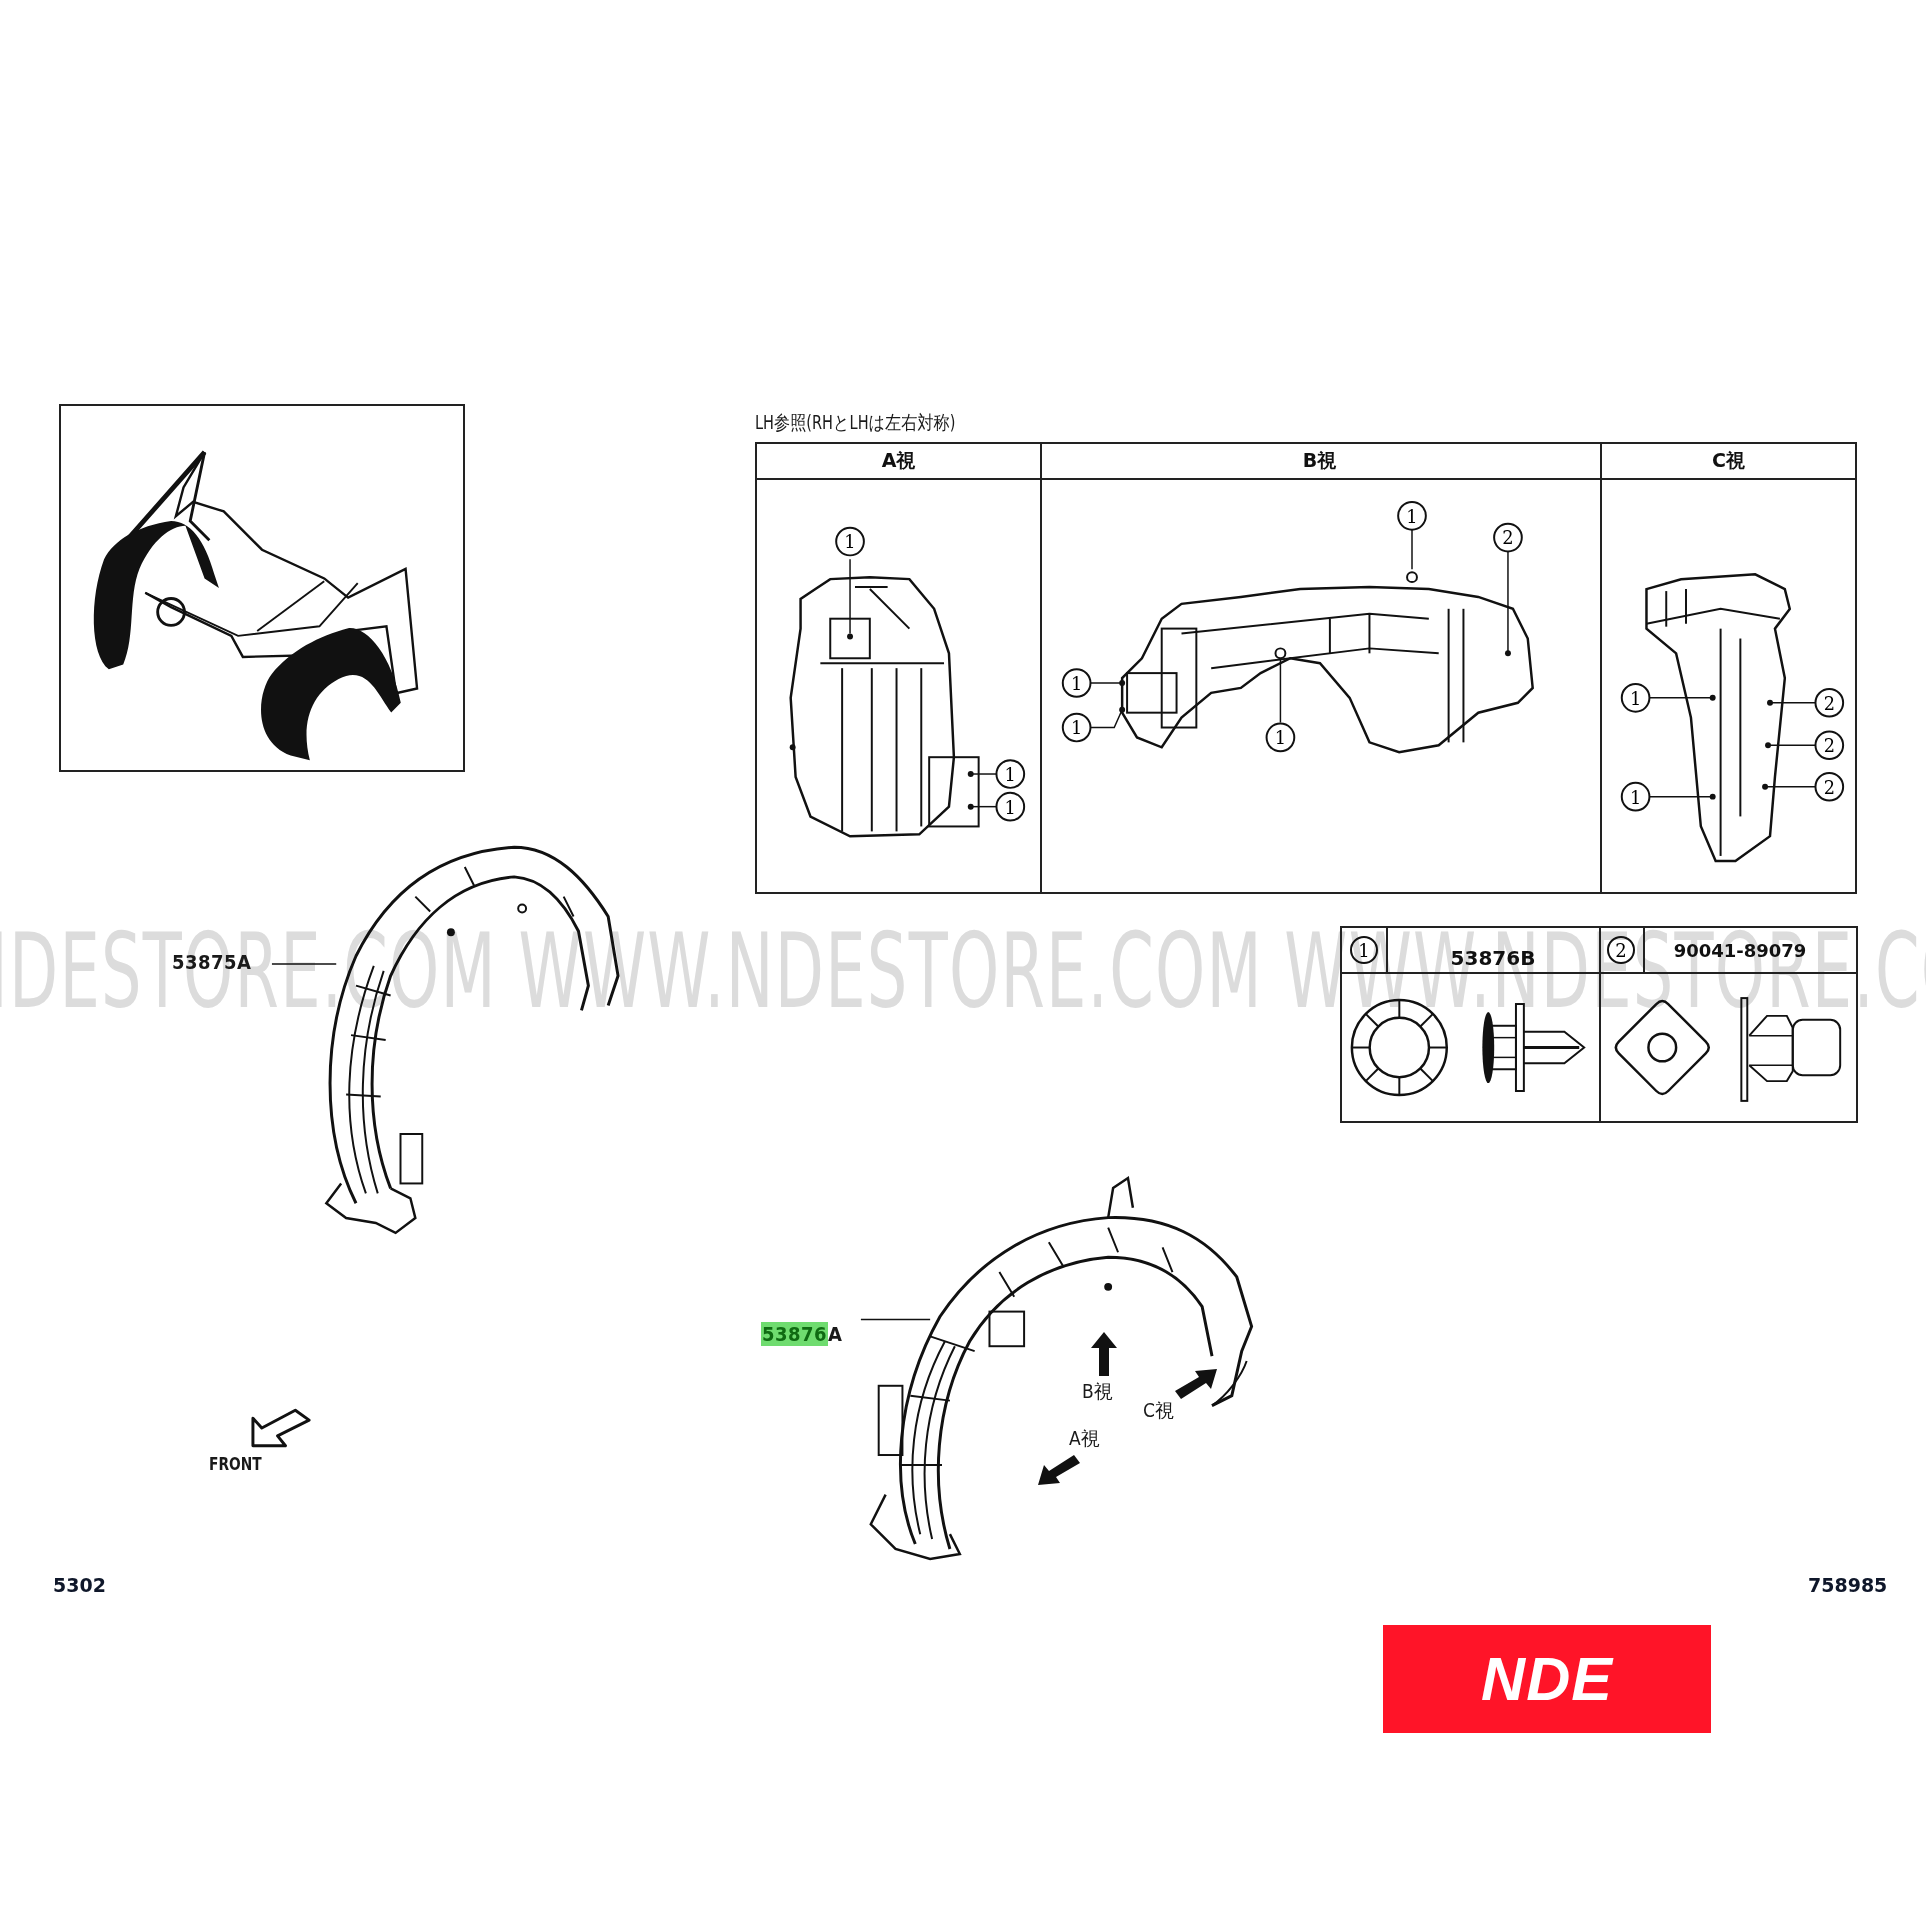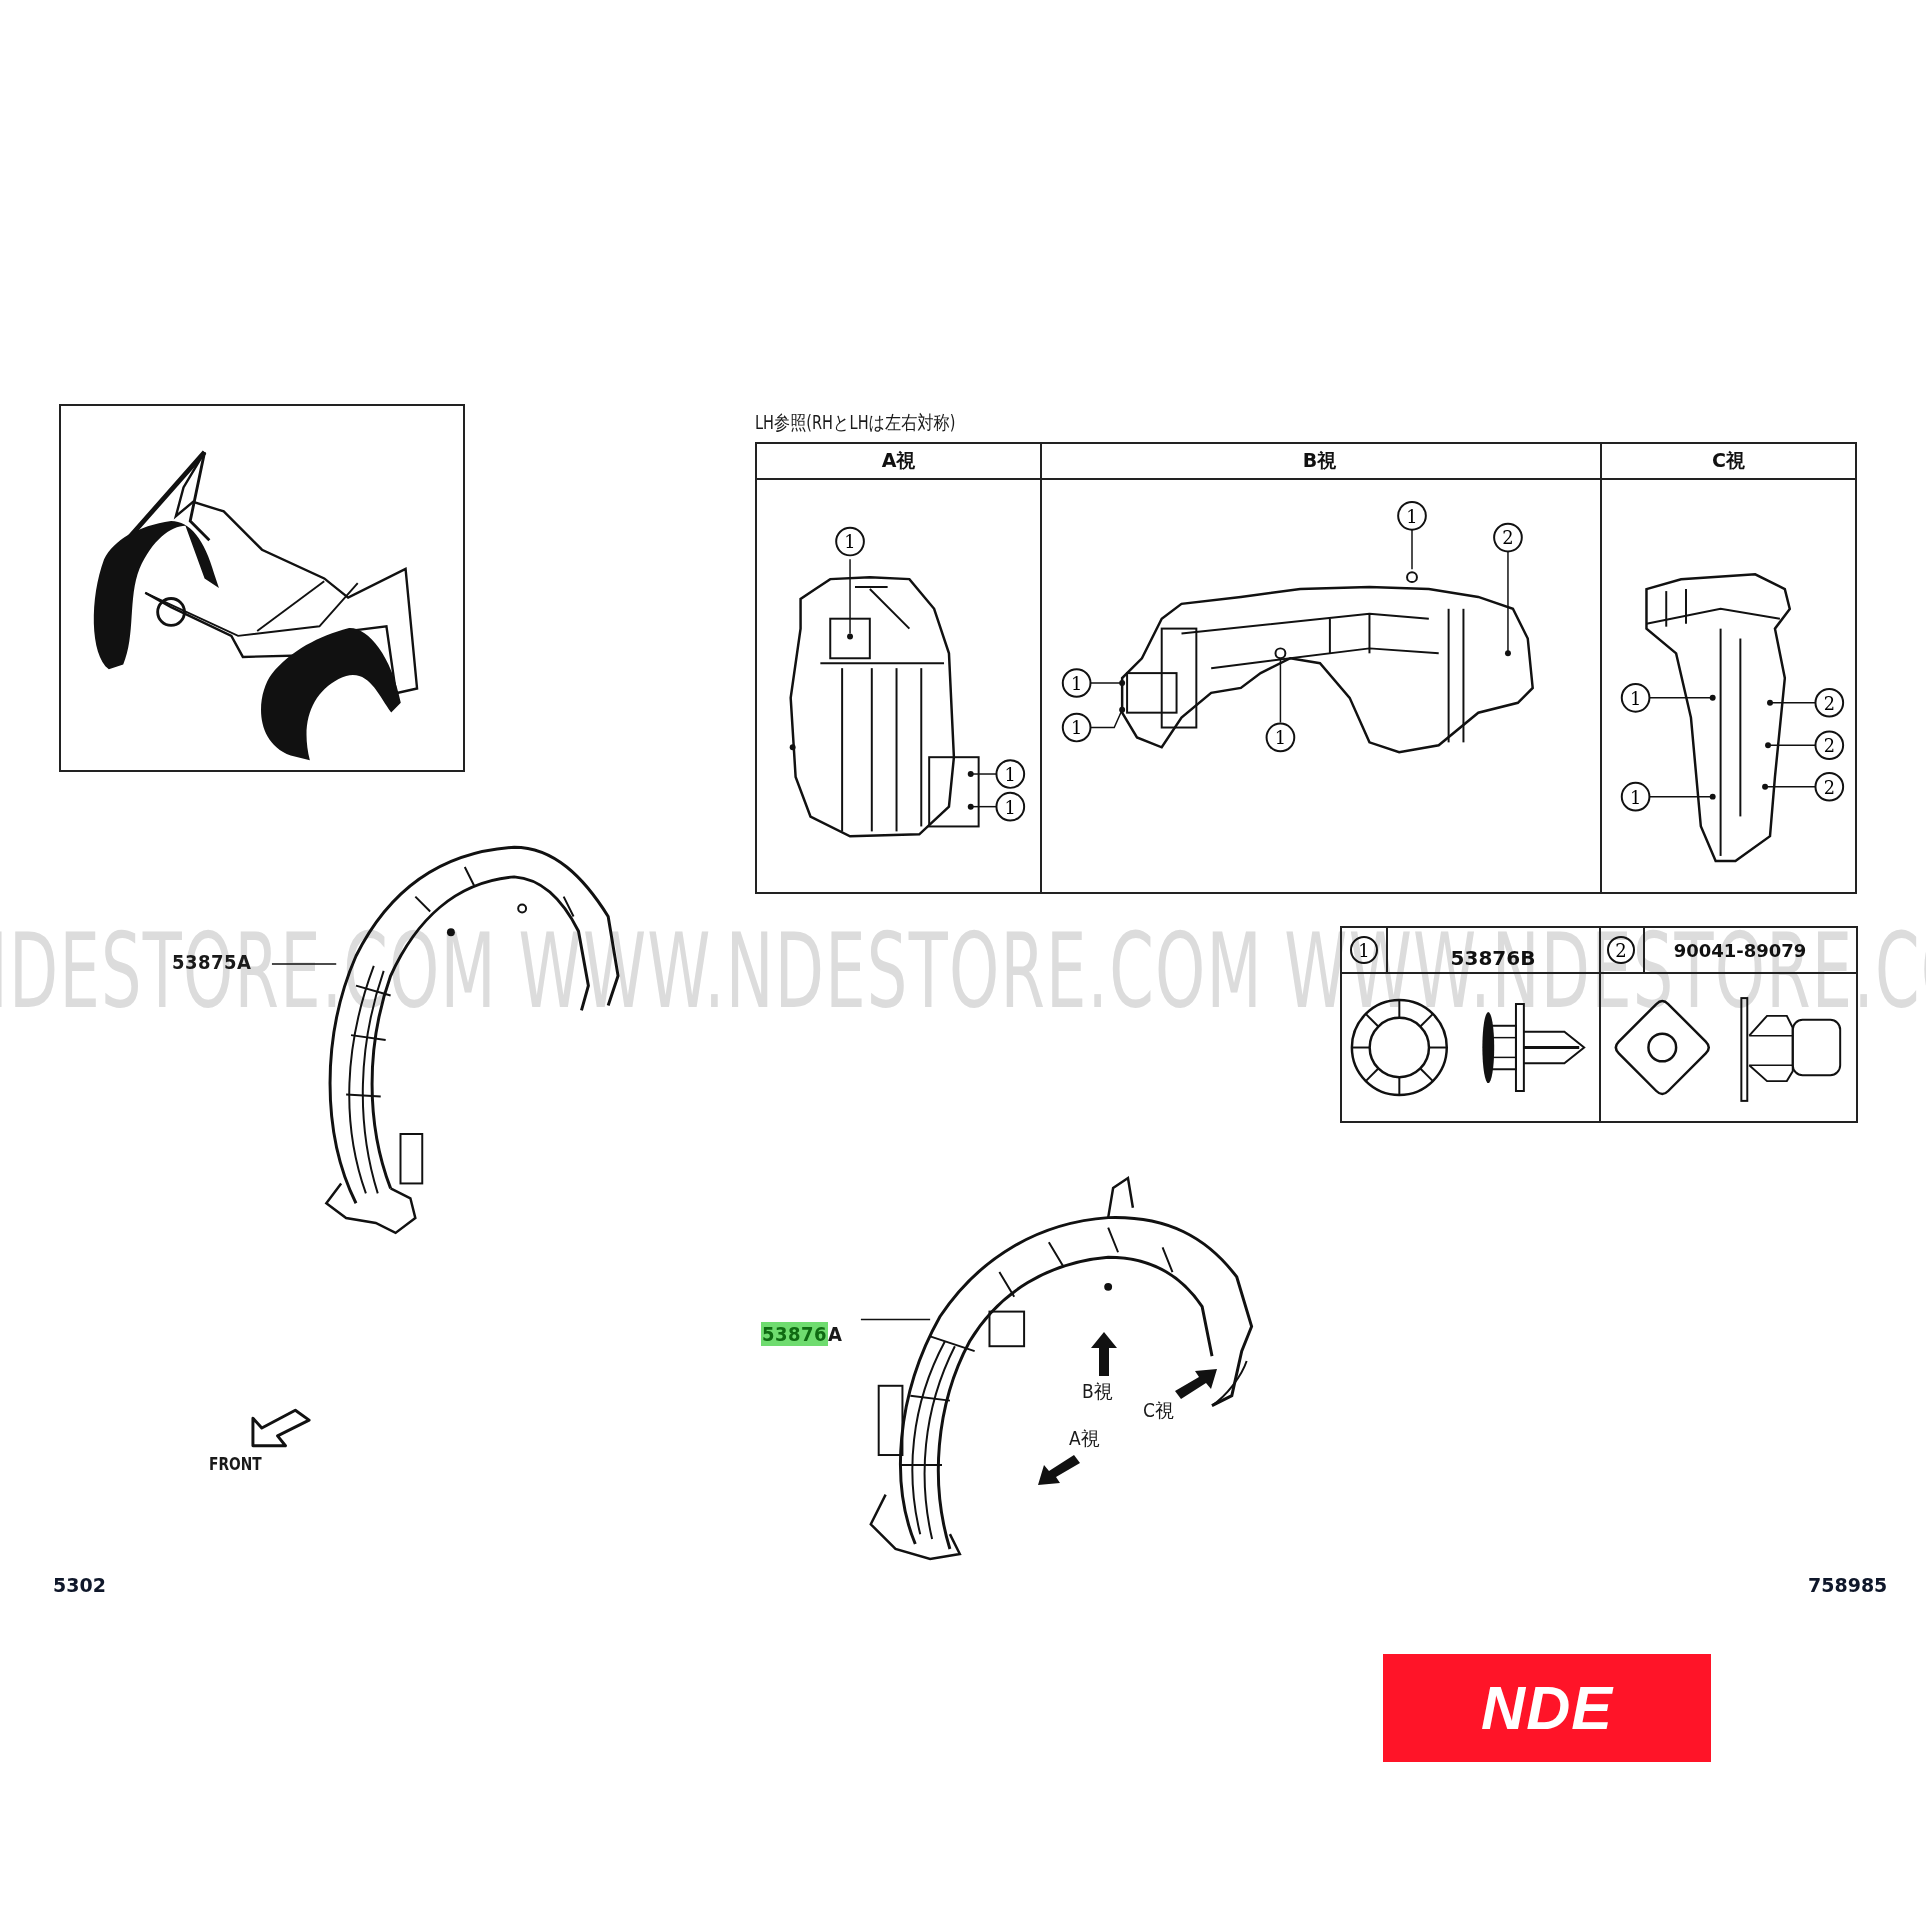--- a/index.html
+++ b/index.html
@@ -5,21 +5,21 @@
   html, body { margin:0; padding:0; background:#ffffff; }
   body { width:1927px; height:1927px; position:relative; overflow:hidden; font-family:"DejaVu Sans", sans-serif; color:#111; }
   .abs { position:absolute; }
   .box { position:absolute; border:2px solid #222; box-sizing:border-box; }
   .label { position:absolute; font-family:"DejaVu Sans Condensed","DejaVu Sans", sans-serif; font-weight:bold; color:#1a1a1a; white-space:nowrap; }
   .part-label { font-size:20px; letter-spacing:0.5px; }
   .hl { background:#6fdc6f; color:#0f6b12; padding:0 1px; }
   .cell-head { position:absolute; display:flex; align-items:center; justify-content:center; font-size:19px; font-weight:bold; font-family:"DejaVu Sans", sans-serif; }
   .watermark { position:absolute; left:-40px; top:911px; font-family:"DejaVu Sans", sans-serif; font-size:103px; color:#dcdcdc; letter-spacing:2px; white-space:nowrap; transform:scaleX(0.62); transform-origin:left top; pointer-events:none; z-index:1; }
   .diagram { position:absolute; z-index:2; }
-  .logo { position:absolute; left:1383px; top:1625px; width:328px; height:108px; background:#ff1428; display:flex; align-items:center; justify-content:center; z-index:3;margin-top:29px; }
+  .logo { position:absolute; left:1383px; top:1625px; width:328px; height:108px; background:#ff1428; display:flex; align-items:center; justify-content:center; z-index:3; }
   .logo span { color:#fff; font-family:"Liberation Sans", sans-serif; font-weight:bold; font-style:italic; font-size:61px; letter-spacing:1px; }
   .pagecode { position:absolute; font-size:19px; font-weight:bold; font-family:"DejaVu Sans", sans-serif; color:#0f172a; }
   svg { overflow:visible; }
 </style>
 </head>
 <body>
 
 <div class="watermark">NDESTORE.COM WWW.NDESTORE.COM WWW.NDESTORE.CO</div>
 
 <div class="box" style="left:59px; top:404px; width:406px; height:368px; z-index:2;">

